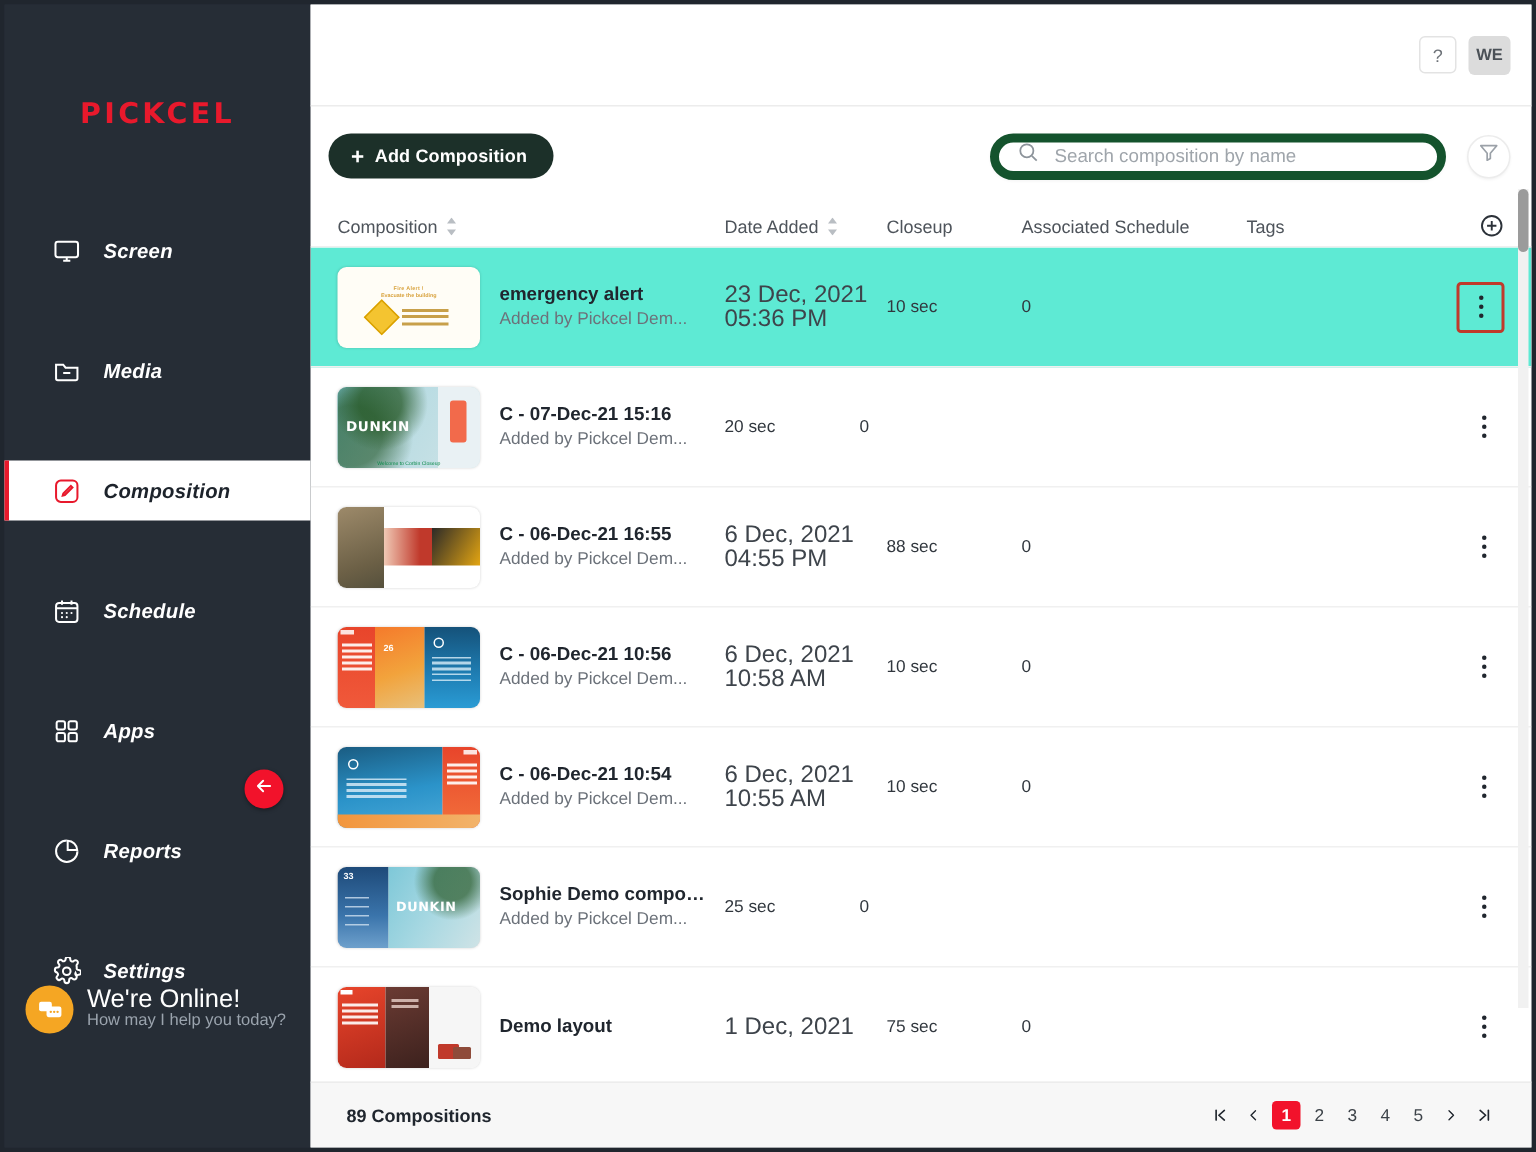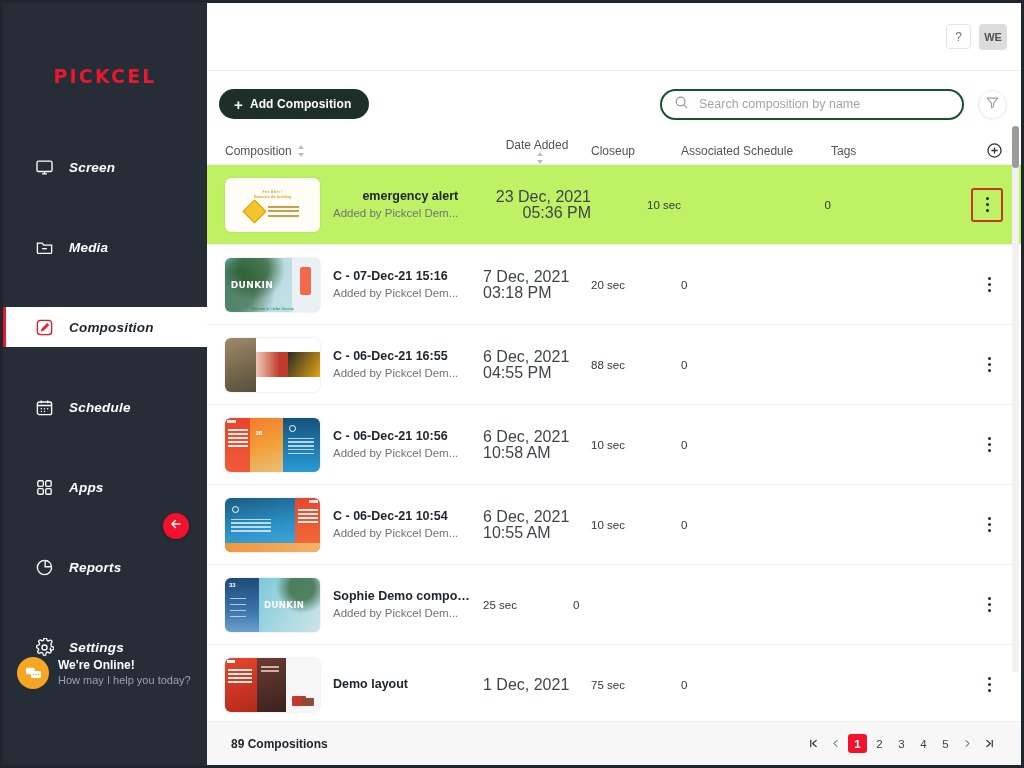--- a/index.html
+++ b/index.html
@@ -86,21 +86,21 @@
     align-items: center;
   }
   .chat-avatar {
     width: 32px; height: 32px;
     border-radius: 50%;
     background: #f5a623;
     display: flex; align-items: center; justify-content: center;
     margin-right: 9px;
     flex: 0 0 32px;
   }
-  .chat-title { color: #ffffff; font-size: 12px; font-weight: 700; line-height: 15px; }
+  .chat-title { color: #ffffff; font-size: 17px; font-weight: 400; line-height: 15px; }
   .chat-sub { color: #9aa3ad; font-size: 11px; line-height: 15px; }
 
   
   .main {
     flex: 1;
     background: #ffffff;
     display: flex;
     flex-direction: column;
     position: relative;
     overflow: hidden;
@@ -153,21 +153,21 @@
     display: flex;
     align-items: center;
     cursor: pointer;
     font-family: "Liberation Sans", sans-serif;
     letter-spacing: .1px;
   }
   .add-btn .plus { font-size: 15px; margin-right: 7px; font-weight: 700; line-height: 1; }
   .spacer { flex: 1; }
   .search-box {
     width: 304px; height: 31px;
-    border: 2px solid #14532d;
+    border: 6px solid #14532d;
     border-radius: 16px;
     background: #fff;
     display: flex; align-items: center;
     padding: 0 12px;
     box-shadow: 0 1px 2px rgba(0,0,0,.04);
   }
   .search-box input {
     border: none; outline: none;
     flex: 1;
     font-size: 12.5px;
@@ -203,41 +203,41 @@
     display: flex;
     align-items: center;
   }
   .sort-ic {
     margin-left: 5px;
     display: inline-flex;
     flex-direction: column;
     line-height: 0;
   }
   .col-comp { width: 258px; }
-  .col-date { width: 108px; flex-direction: column; }
+  .col-date { width: 108px; }
   .col-dur  { width: 90px;  }
   .col-sched{ width: 150px; }
   .col-tags { width: 110px; }
   .col-act  { flex: 1; display: flex; justify-content: flex-end; padding-right: 4px;}
   .plus-circle { width:17px;height:17px;cursor:pointer; }
 
   .table-body {
     flex: 1;
     overflow: hidden;
     position: relative;
   }
   .row {
     display: flex;
     align-items: center;
     height: 80px;
     padding: 0 14px 0 18px;
     border-bottom: 1px solid #f0f0f0;
     position: relative;
   }
-  .row.highlight { background: #bef264; text-align: right; }
+  .row.highlight { background: #5eead4; }
   .thumb {
     width: 95px; height: 54px;
     border-radius: 6px;
     overflow: hidden;
     flex: 0 0 95px;
     background: #ddd;
     box-shadow: 0 0 2px rgba(0,0,0,.18);
     position: relative;
   }
   .comp-cell { width: 258px; display: flex; align-items: center; }
@@ -610,24 +610,20 @@
               <div class="rpanel"></div>
               <div class="bottle"></div>
             <div class="wordmark">DUNKIN</div>
               <div class="cap">Welcome to Corbin Closeup</div>
           </div>
           <div class="comp-text">
             <div class="comp-name">C - 07-Dec-21 15:16</div>
             <div class="comp-sub">Added by Pickcel Dem...</div>
           </div>
         </div>
-        <div class="col-date">
-          <div class="cell">7 Dec, 2021</div>
-          <div class="cell">03:18 PM</div>
-        </div>
         <div class="col-dur cell-strong">20 sec</div>
         <div class="col-sched cell-strong">0</div>
         <div class="col-tags cell-strong"></div>
         <div class="kebab-wrap">
           <div class="kebab">
               <span></span>
               <span></span>
               <span></span>
             </div>
         </div>

